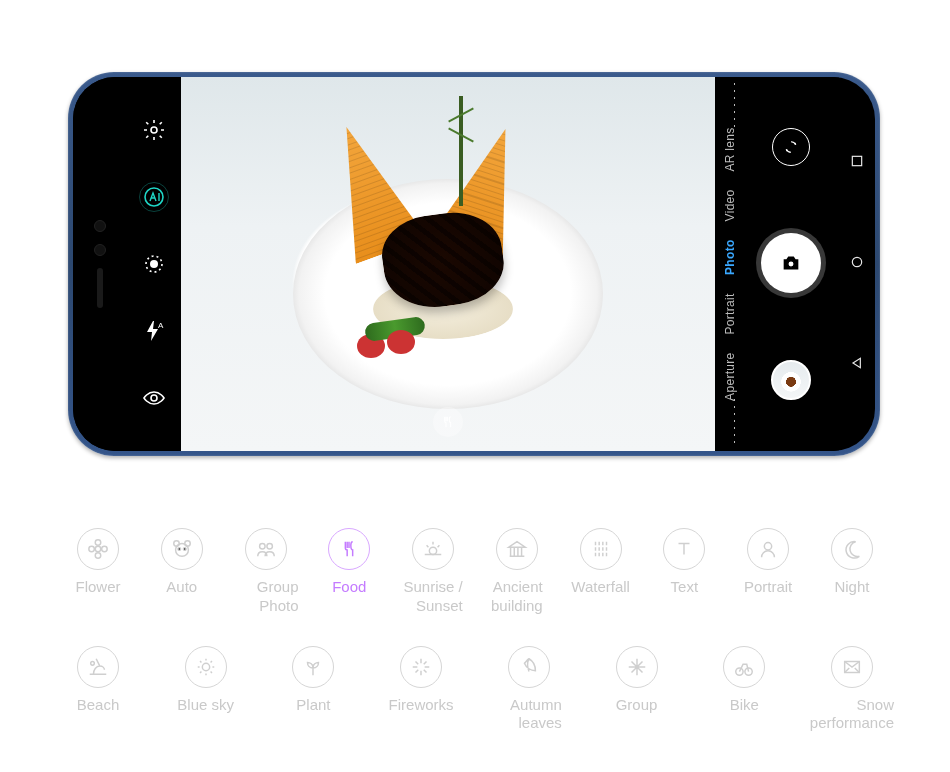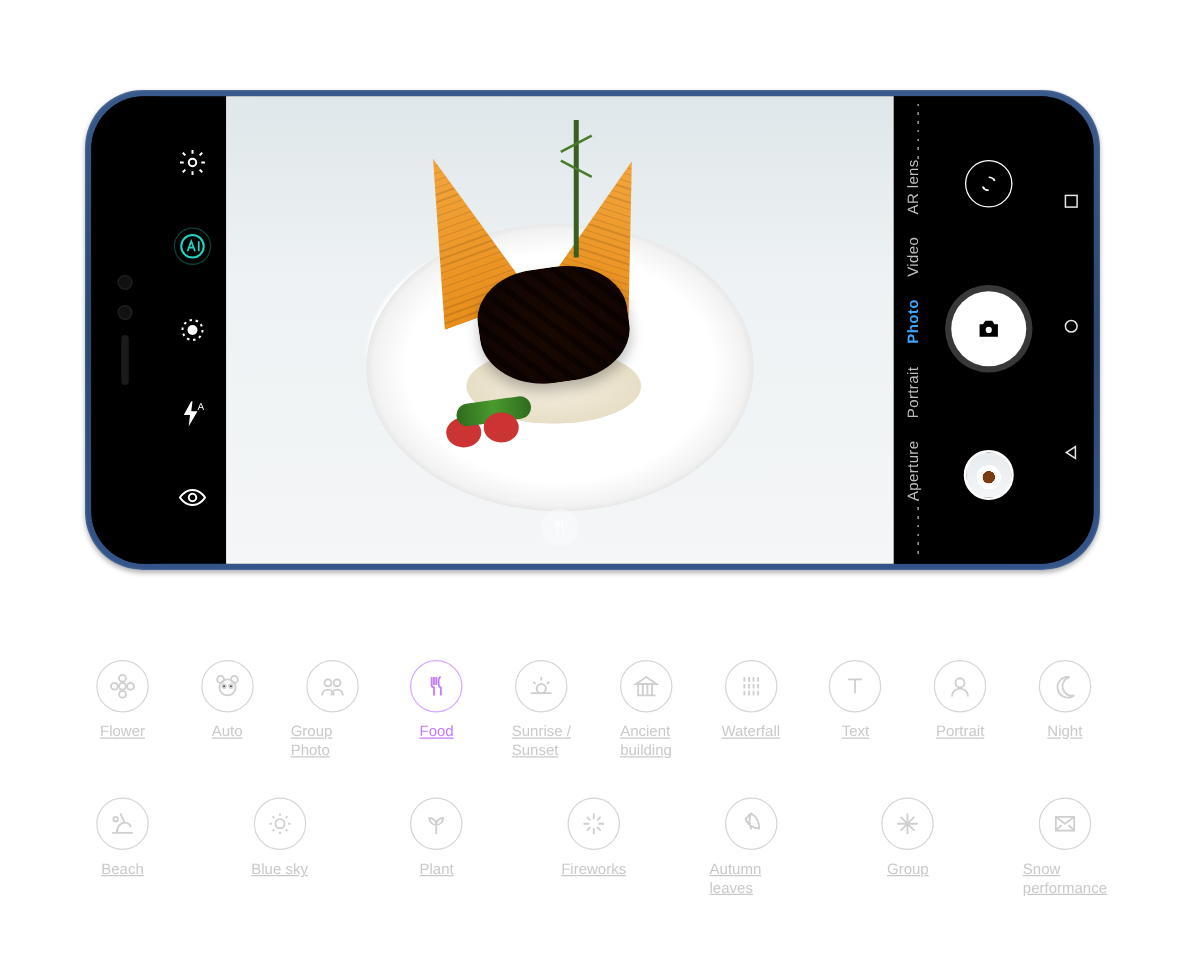--- a/index.html
+++ b/index.html
@@ -216,23 +216,22 @@
 }
 .scene-ico {
   width:42px; height:42px; border-radius:50%;
   border:1.5px solid #d6d6d6;
   display:flex; align-items:center; justify-content:center;
 }
 .scene-ico svg { width:22px; height:22px; stroke:#cfcfcf; fill:none; stroke-width:1.6; }
 .scene-item.hl .scene-ico { border-color:#d9a8ff; }
 .scene-item.hl .scene-ico svg { stroke:#c47bff; }
 .scene-label {
-  font-size:12px; color:#c9c9c9; text-align:left; line-height:1.25;
+  font-size:15px; color:#c9c9c9; text-align:right; line-height:1.25;
   white-space:pre-line;
-  text-decoration:underline;
 }
 .scene-item.hl .scene-label { color:#c47bff; }
 </style>
 </head>
 <body>
 
 <div class="phone">
   <div class="phone-inner">
 
     <div class="notch-zone">
@@ -470,20 +469,28 @@
         <div class="scene-ico">
           <svg viewBox="0 0 24 24">
             <use href="#i-snow"></use>
           </svg>
         </div>
         <div class="scene-label">Group</div>
       </div>
       <div class="scene-item">
         <div class="scene-ico">
           <svg viewBox="0 0 24 24">
+            <use href="#i-bike"></use>
+          </svg>
+        </div>
+        <div class="scene-label">Bike</div>
+      </div>
+      <div class="scene-item">
+        <div class="scene-ico">
+          <svg viewBox="0 0 24 24">
             <use href="#i-stage"></use>
           </svg>
         </div>
         <div class="scene-label">Snow
 performance</div>
       </div>
     </div>
 </div>
 
 <svg width="0" height="0" style="position:absolute">

